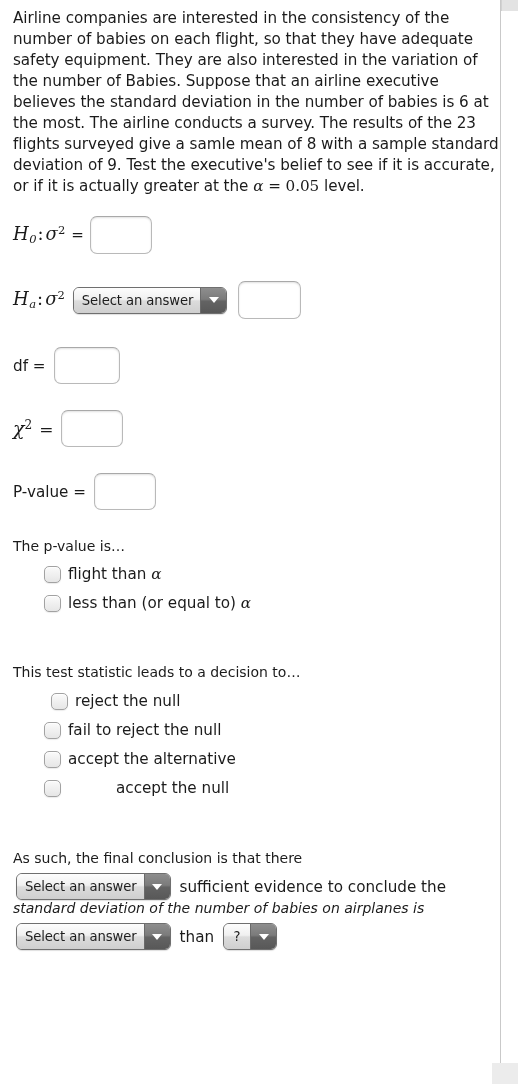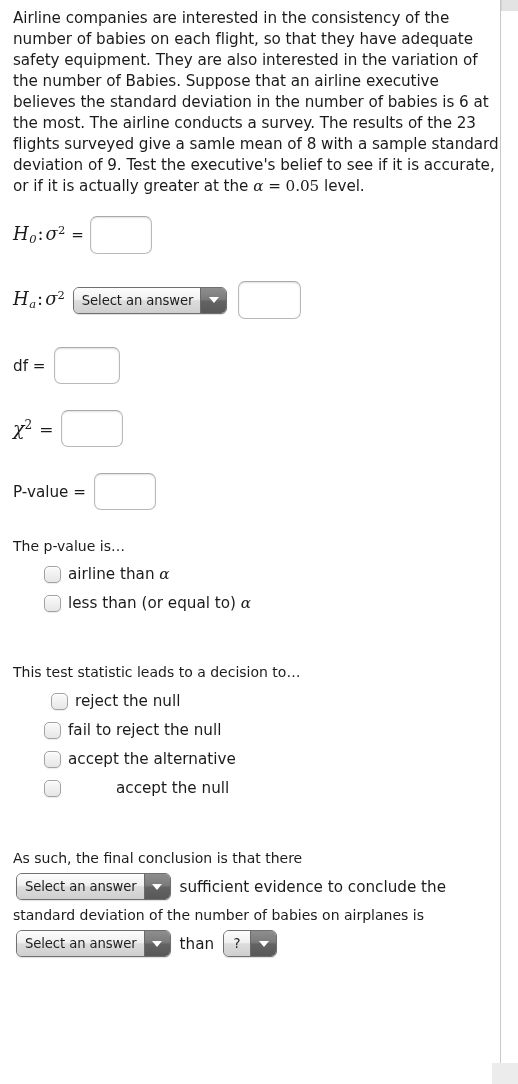--- a/index.html
+++ b/index.html
@@ -220,21 +220,21 @@
   <div class="mrow" style="margin-top:26px;">
     <span class="plainlabel">P-value =</span>
     <span class="tbox size-e" style="margin-left:8px;"></span>
   </div>
 
   <div style="margin-top:28px;">
     <div class="sec-head">The p-value is…</div>
 
     <div class="opt" style="margin:11px 0 0 31px;">
       <span class="cbox"></span>
-      <span class="opt-label"><span>airline than </span><span class="math">α</span></span>
+      <span class="opt-label"><span>flight than </span><span class="math">α</span></span>
     </div>
 
     <div class="opt" style="margin:11px 0 0 31px;">
       <span class="cbox"></span>
       <span class="opt-label"><span>less than (or equal to) </span><span class="math">α</span></span>
     </div>
   </div>
 
   <div style="margin-top:52px;">
     <div class="sec-head">This test statistic leads to a decision to…</div>
@@ -263,21 +263,21 @@
     <div class="concl-line" style="margin-top:7px;">
       <span class="sel" style="margin-left:3px;">
         <span class="sel-text">Select an answer</span>
         <span class="sel-arrow">
             <i></i>
           </span>
       </span>
       <span style="margin-left:9px;">sufficient evidence to conclude the</span>
     </div>
 
-    <div class="sec-head" style="margin-top:7px;">standard deviation of the number of babies on airplanes is</div>
+    <div class="sec-head" style="font-style:italic;">standard deviation of the number of babies on airplanes is</div>
 
     <div class="concl-line" style="margin-top:7px;">
       <span class="sel" style="margin-left:3px;">
         <span class="sel-text">Select an answer</span>
         <span class="sel-arrow">
             <i></i>
           </span>
       </span>
       <span style="margin:0 9px 0 9px;">than</span>
       <span class="sel narrow">

